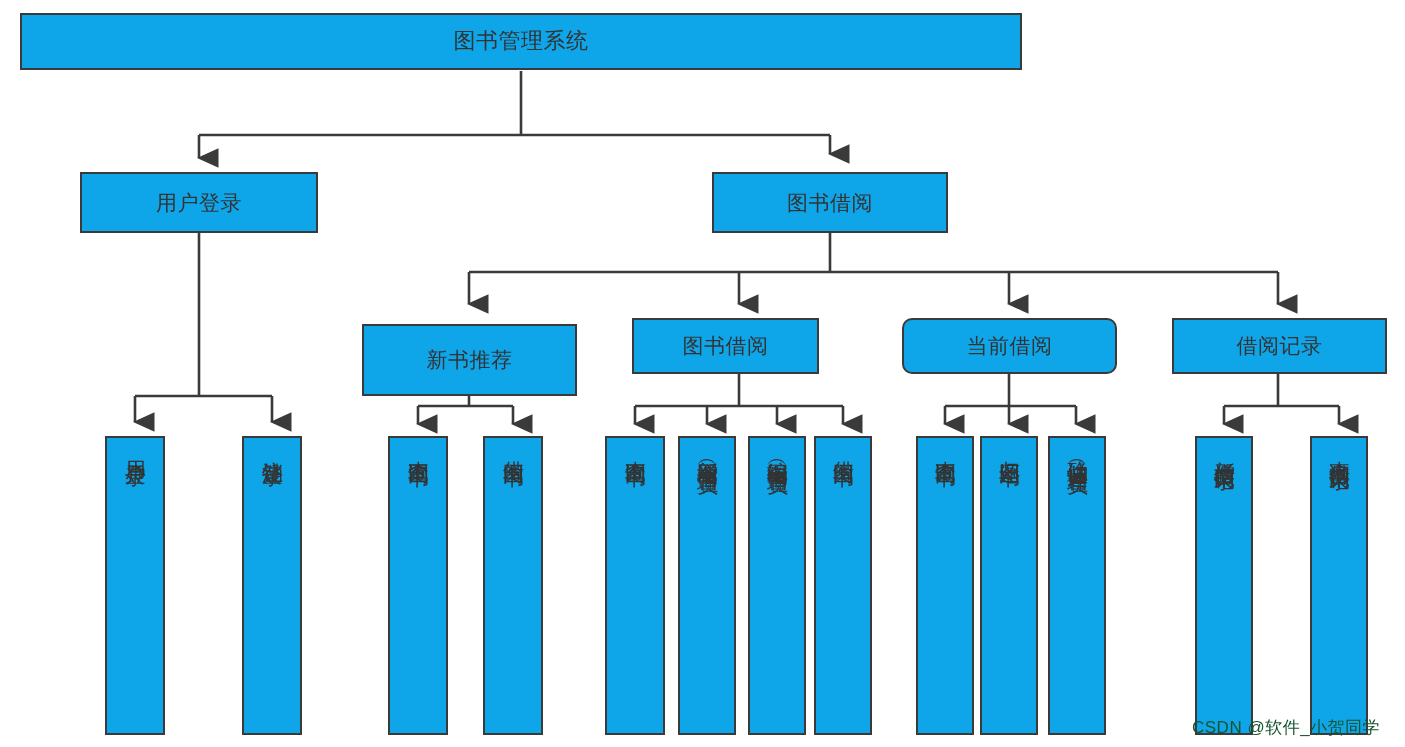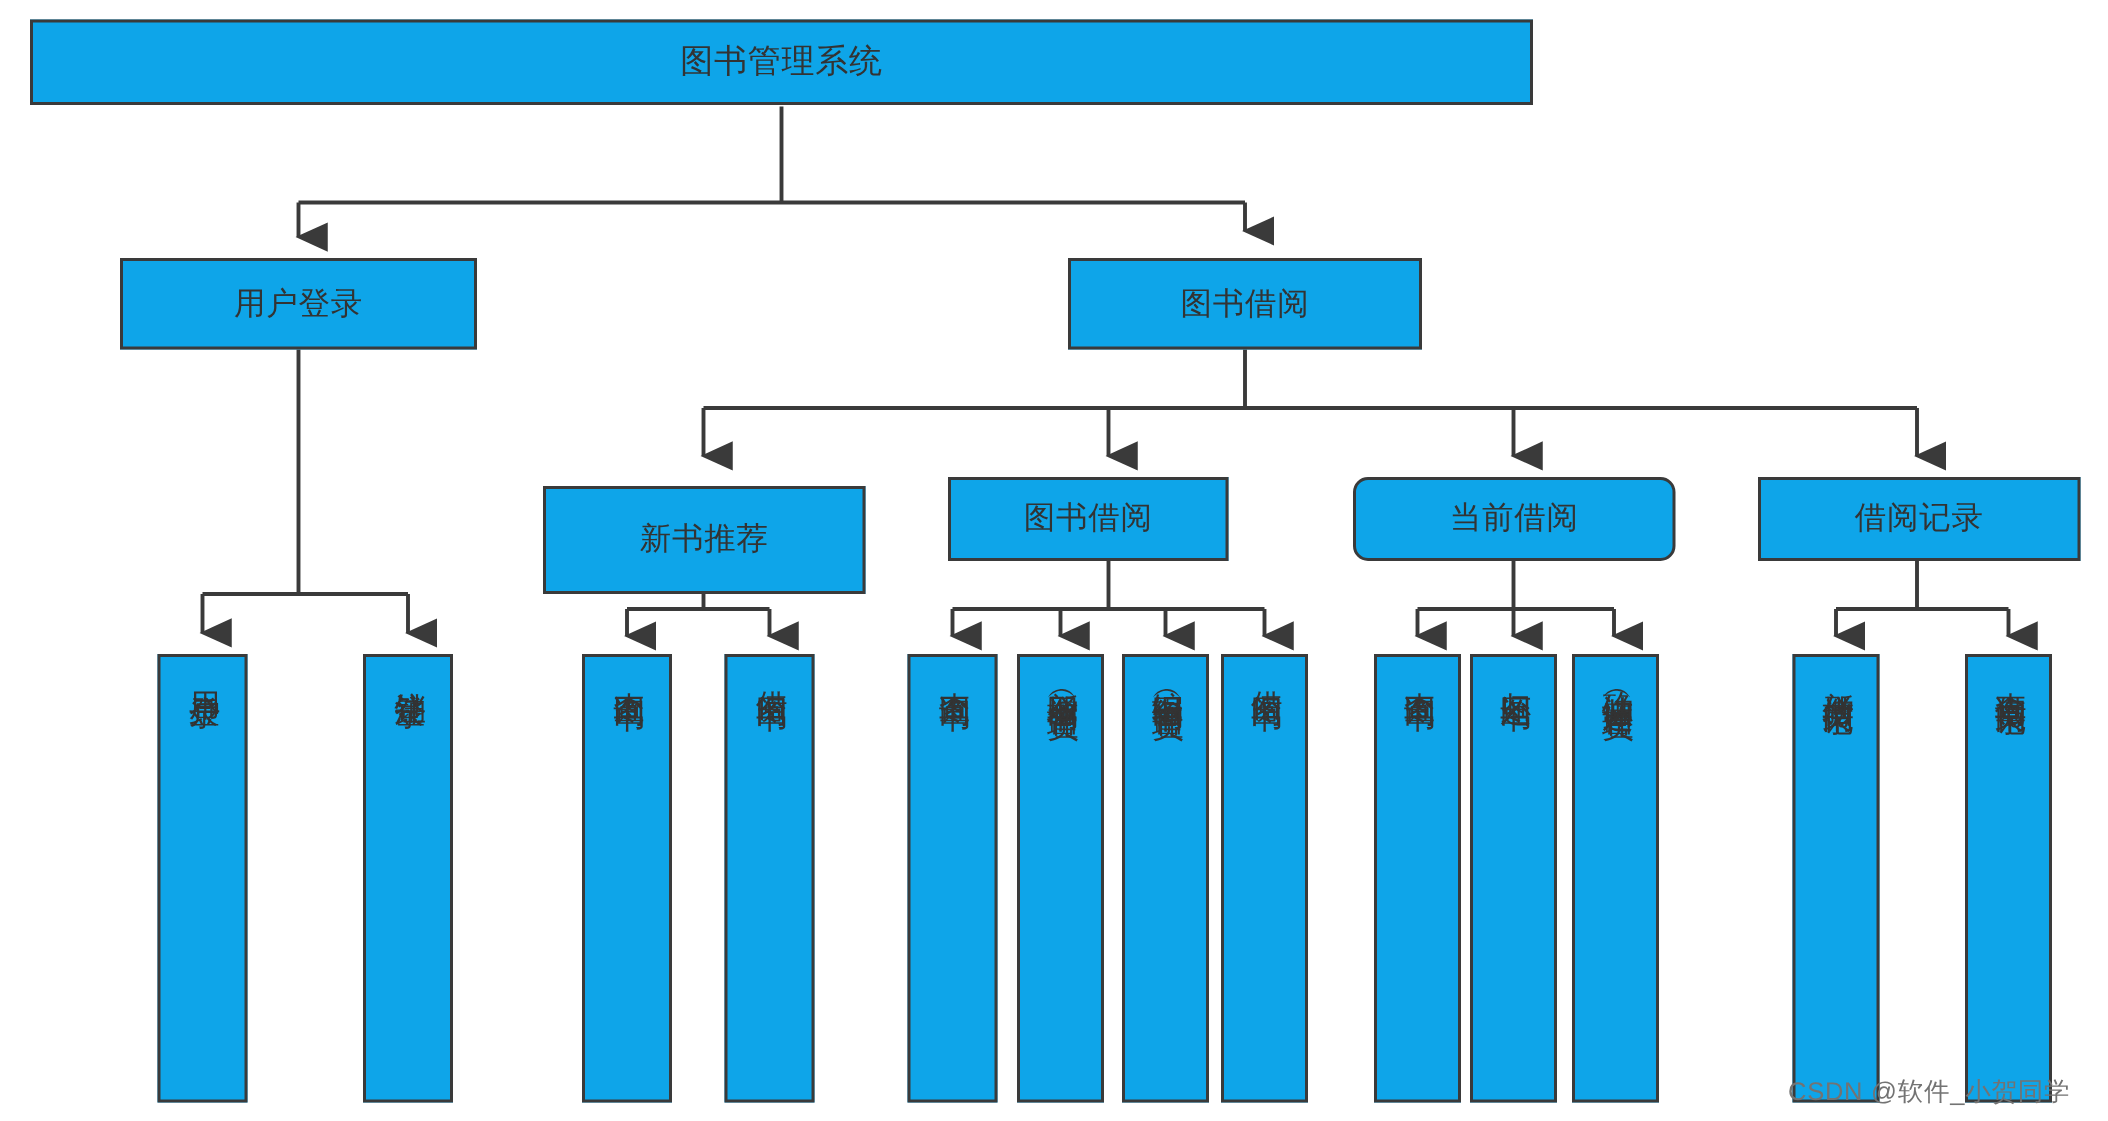--- a/index.html
+++ b/index.html
@@ -61,21 +61,21 @@
     writing-mode: vertical-rl;
     text-orientation: upright;
     font-size: 21px;
     line-height: 1.28;
     letter-spacing: 2px;
     white-space: normal;
     max-height: 292px;
   }
   .watermark {
     position: absolute;
-    color: #737373;
+    color: #14532d;
     font-size: 17px;
     white-space: nowrap;
     letter-spacing: 0.5px;
   }
 </style>
 </head>
 <body>
 
 <div id="canvas">
 

